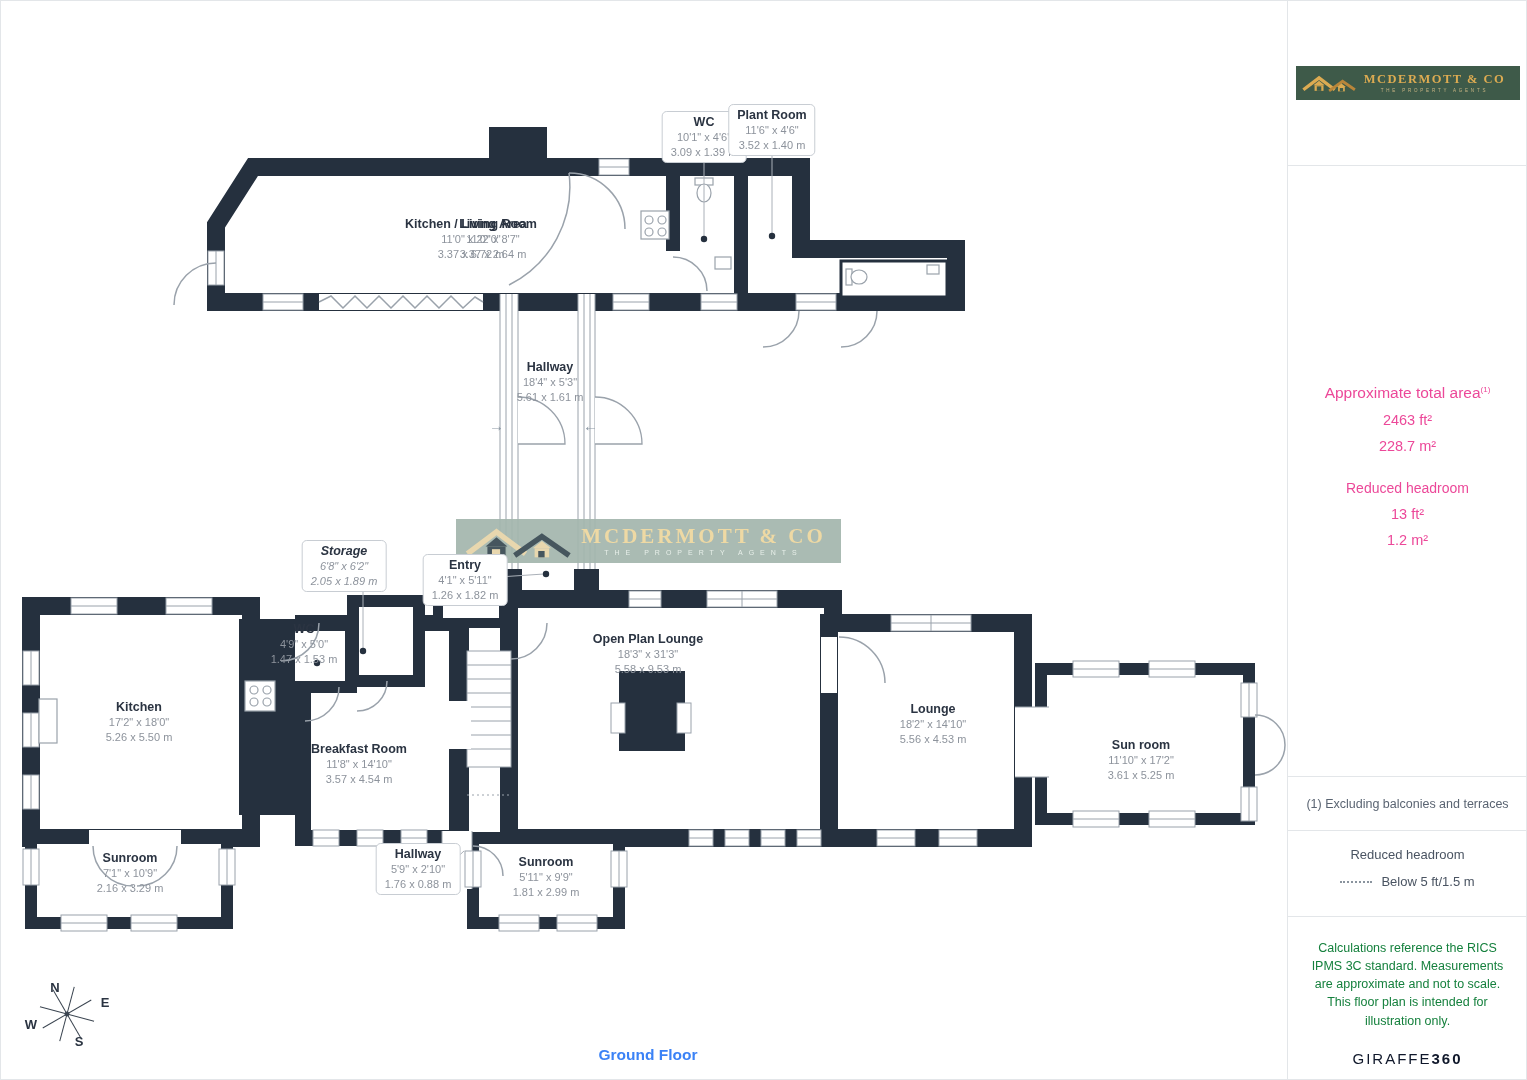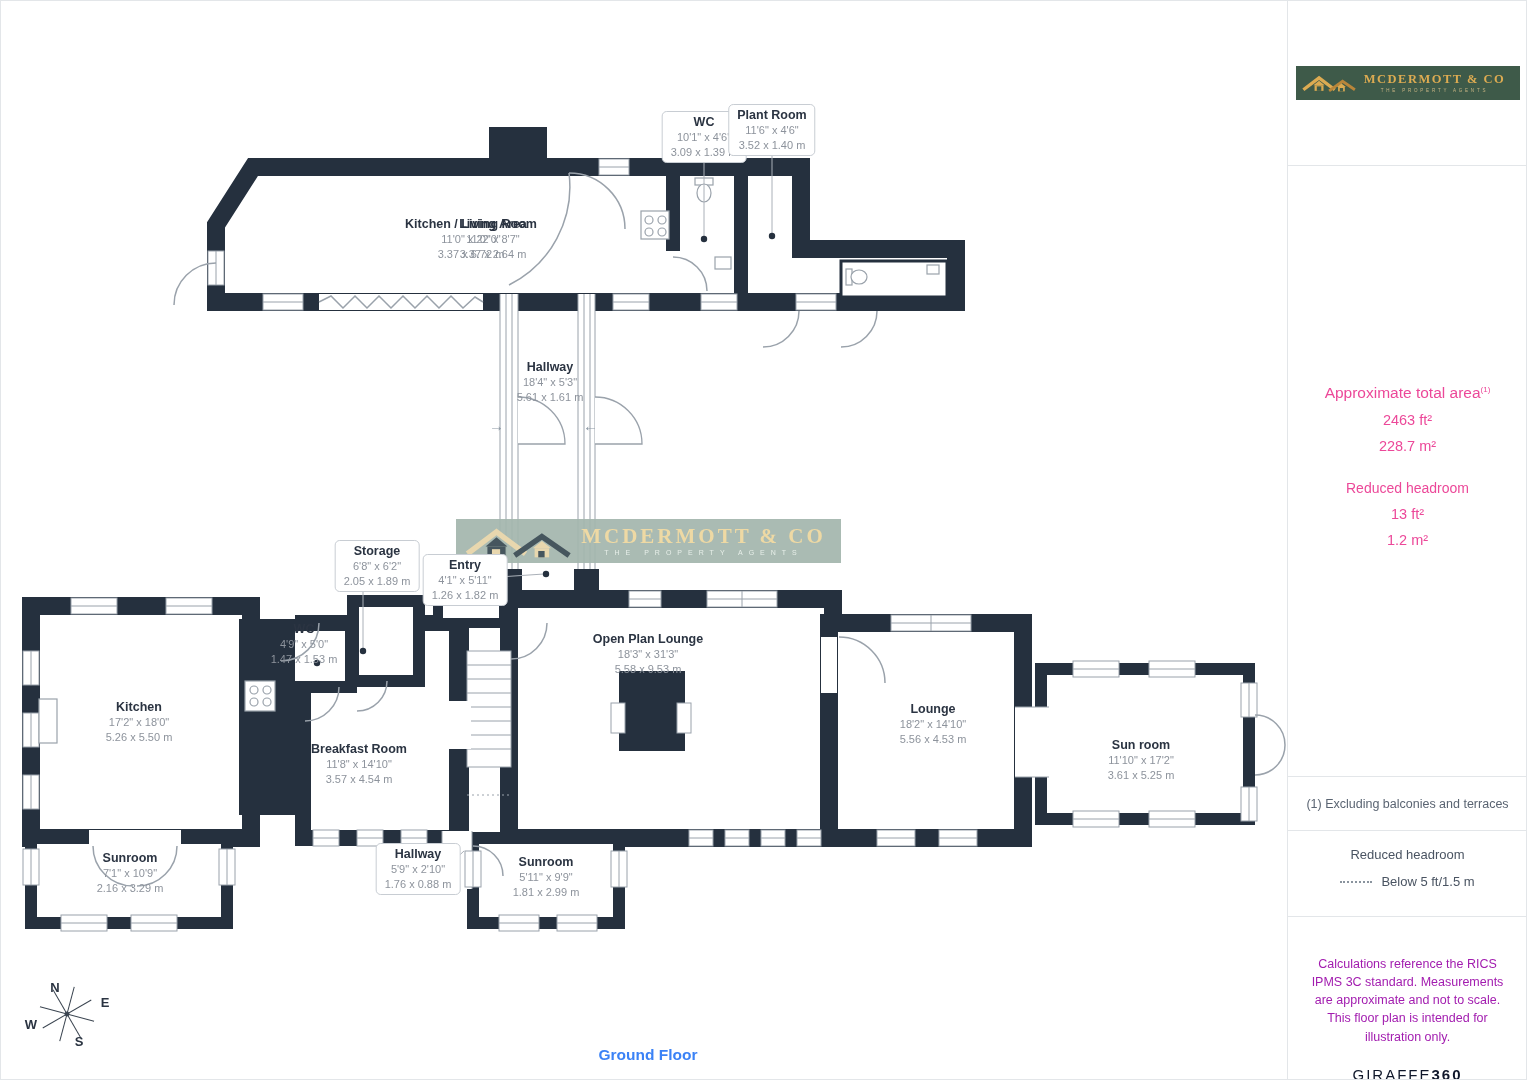--- a/index.html
+++ b/index.html
@@ -40,21 +40,21 @@
   .sb-title sup{font-size:8px;}
   .sb-val{font-size:14.5px;color:#ec4899;margin-top:10px;}
   .sb-sub{margin-top:26px;}
   .sb-sub .sb-title{font-size:14px;}
   #sb-foot-sec{height:54px;display:flex;align-items:center;justify-content:center;
                font-size:12.5px;color:#5a6472;}
   #sb-legend-sec{height:86px;text-align:center;padding-top:16px;font-size:13px;color:#4a5462;}
   #sb-legend-sec .lg-row{margin-top:12px;display:flex;align-items:center;justify-content:center;gap:9px;}
   .dotted-sample{display:inline-block;width:32px;border-top:2px dotted #8a949e;height:0;}
   #sb-disc-sec{border-bottom:none;text-align:center;padding-top:22px;}
-  #sb-disc-sec .disc{width:196px;margin:16px auto;font-size:12.5px;line-height:1.45;color:#a21caf;}
+  #sb-disc-sec .disc{width:196px;margin:0 auto;font-size:12.5px;line-height:1.45;color:#15803d;}
   #sb-disc-sec .giraffe{margin-top:20px;font-size:15px;letter-spacing:2px;color:#0f172a;}
   #sb-disc-sec .giraffe b{font-weight:bold;}
 </style>
 </head>
 <body>
 
 <div id="canvas">
 
   <svg id="plan-svg" width="1286" height="1080" viewBox="0 0 1286 1080">
 
@@ -386,21 +386,21 @@
       <div class="room-label" style="left: 492px; top: 215px;">
         <div class="nm">Living Area</div>
         <div class="dim">11'0" x 8'7"</div>
         <div class="dim">3.37 x 2.64 m</div>
       </div>
       <div class="room-label" style="left: 549px; top: 358px;">
         <div class="nm">Hallway</div>
         <div class="dim">18'4" x 5'3"</div>
         <div class="dim">5.61 x 1.61 m</div>
       </div>
-      <div class="room-label boxed" style="left: 376px; top: 539px;">
+      <div class="room-label boxed" style="left: 343px; top: 539px; font-style: italic;">
         <div class="nm">Storage</div>
         <div class="dim">6'8" x 6'2"</div>
         <div class="dim">2.05 x 1.89 m</div>
       </div>
       <div class="room-label boxed" style="left: 464px; top: 553px;">
         <div class="nm">Entry</div>
         <div class="dim">4'1" x 5'11"</div>
         <div class="dim">1.26 x 1.82 m</div>
       </div>
       <div class="room-label" style="left: 303px; top: 620px;">

